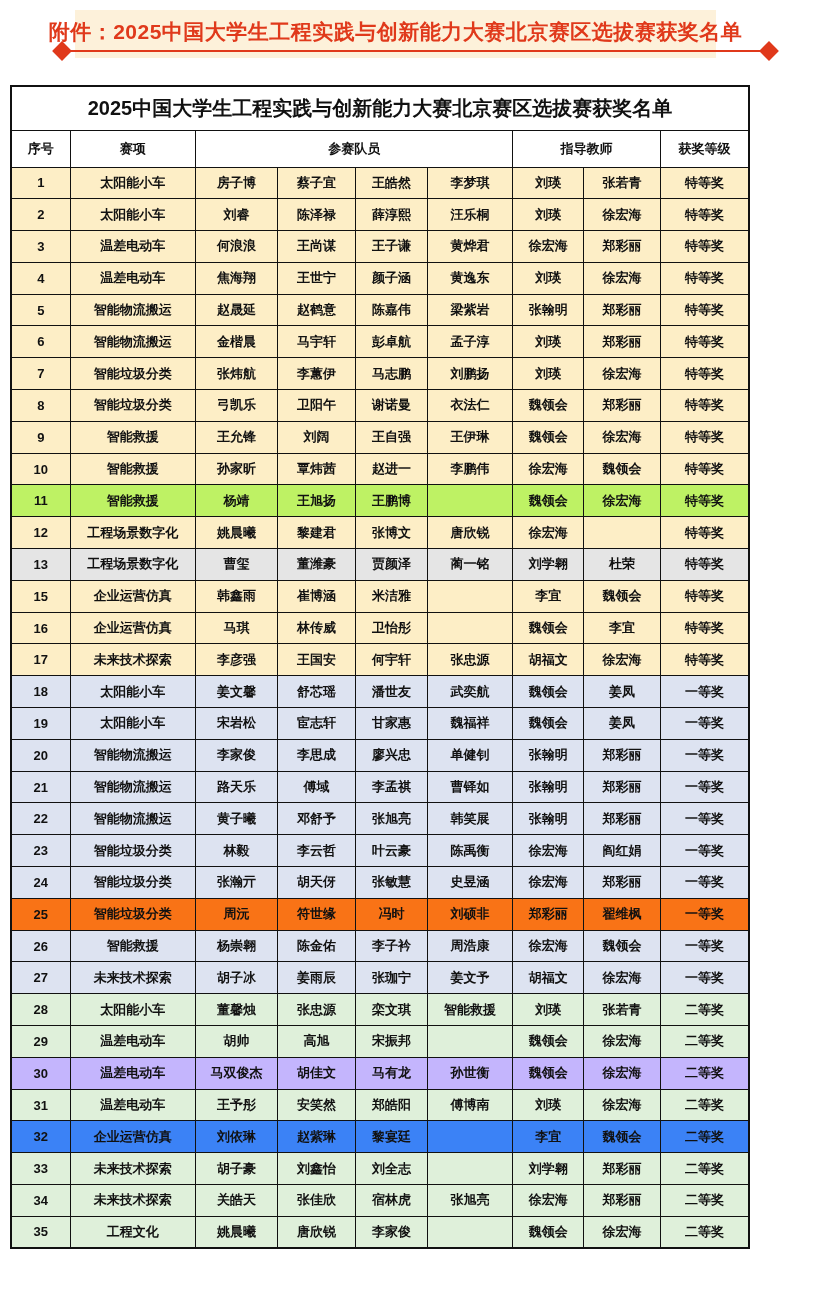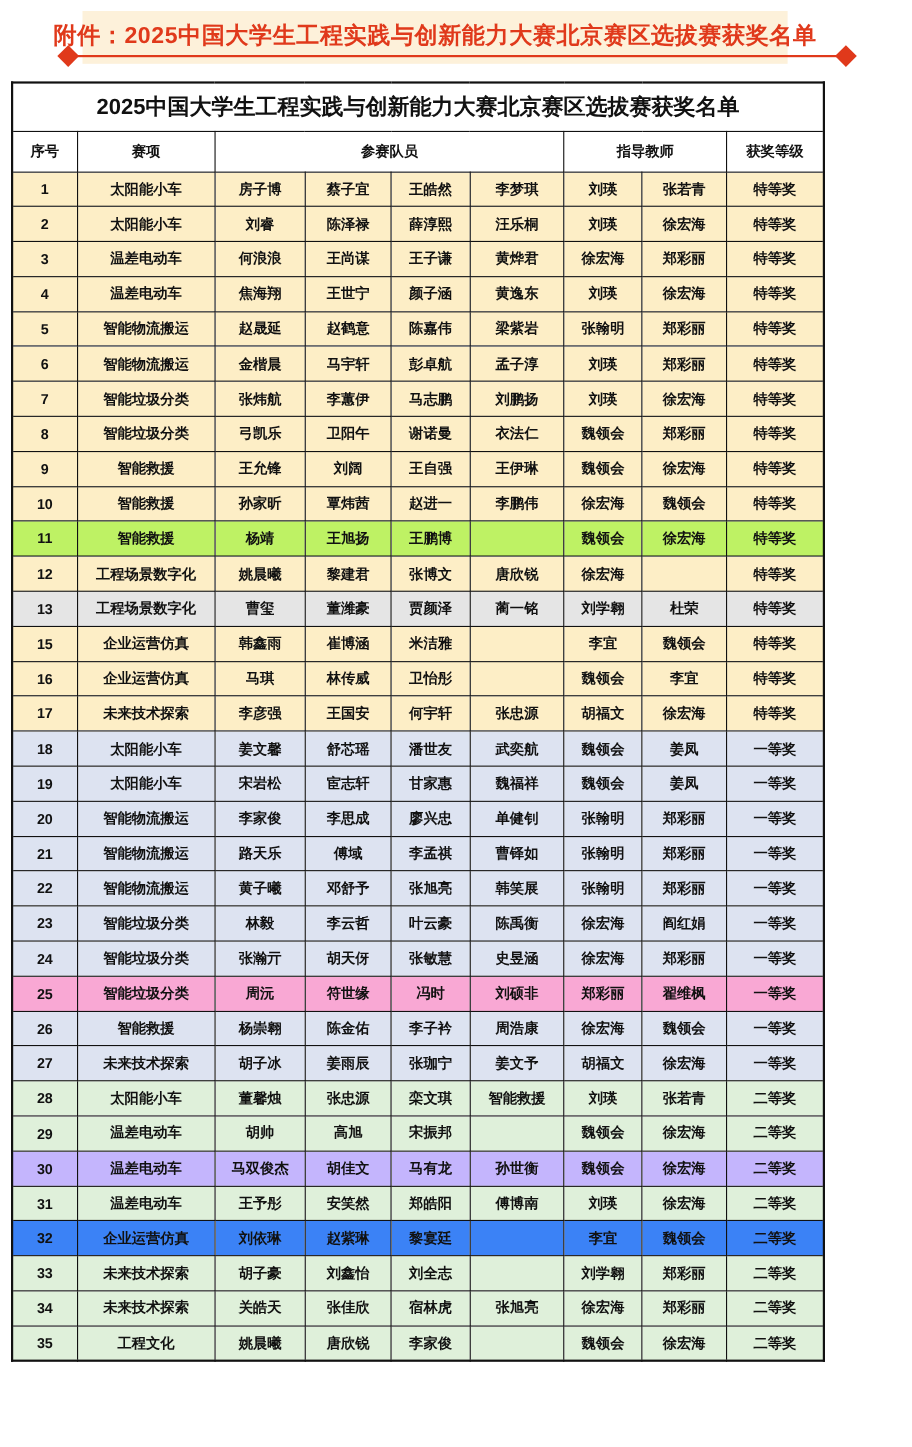--- a/index.html
+++ b/index.html
@@ -3,21 +3,21 @@
 <meta charset="utf-8">
 <style>
   * { box-sizing: border-box; }
   html, body {
     margin: 0; padding: 0;
     width: 829px; height: 1315px;
     background: #ffffff;
     font-family: "Liberation Sans", "DejaVu Sans", sans-serif;
   }
   
-  .banner-wrap { position: relative; width: 829px; height: 74px; }
+  .banner-wrap { position: relative; width: 829px; height: 85px; }
   .banner-box {
     position: absolute; left: 75px; top: 10px;
     width: 641px; height: 48px;
     background: #fdf1da;
     display: flex; align-items: center; justify-content: center;
   }
   .banner-text {
     color: #e0391b; font-weight: bold; font-size: 21px;
     letter-spacing: 0.5px; white-space: nowrap;
     position: relative; top: -2px;
@@ -350,21 +350,21 @@
         <td>24</td>
         <td>智能垃圾分类</td>
         <td>张瀚亓</td>
         <td>胡天伢</td>
         <td>张敏慧</td>
         <td>史昱涵</td>
         <td>徐宏海</td>
         <td>郑彩丽</td>
         <td>一等奖</td>
       </tr>
-      <tr style="background: #f9a8d4; border-radius: 14px;">
+      <tr style="background: #f97316; border-radius: 14px;">
         <td>25</td>
         <td>智能垃圾分类</td>
         <td>周沅</td>
         <td>符世缘</td>
         <td>冯时</td>
         <td>刘硕非</td>
         <td>郑彩丽</td>
         <td>翟维枫</td>
         <td>一等奖</td>
       </tr>

